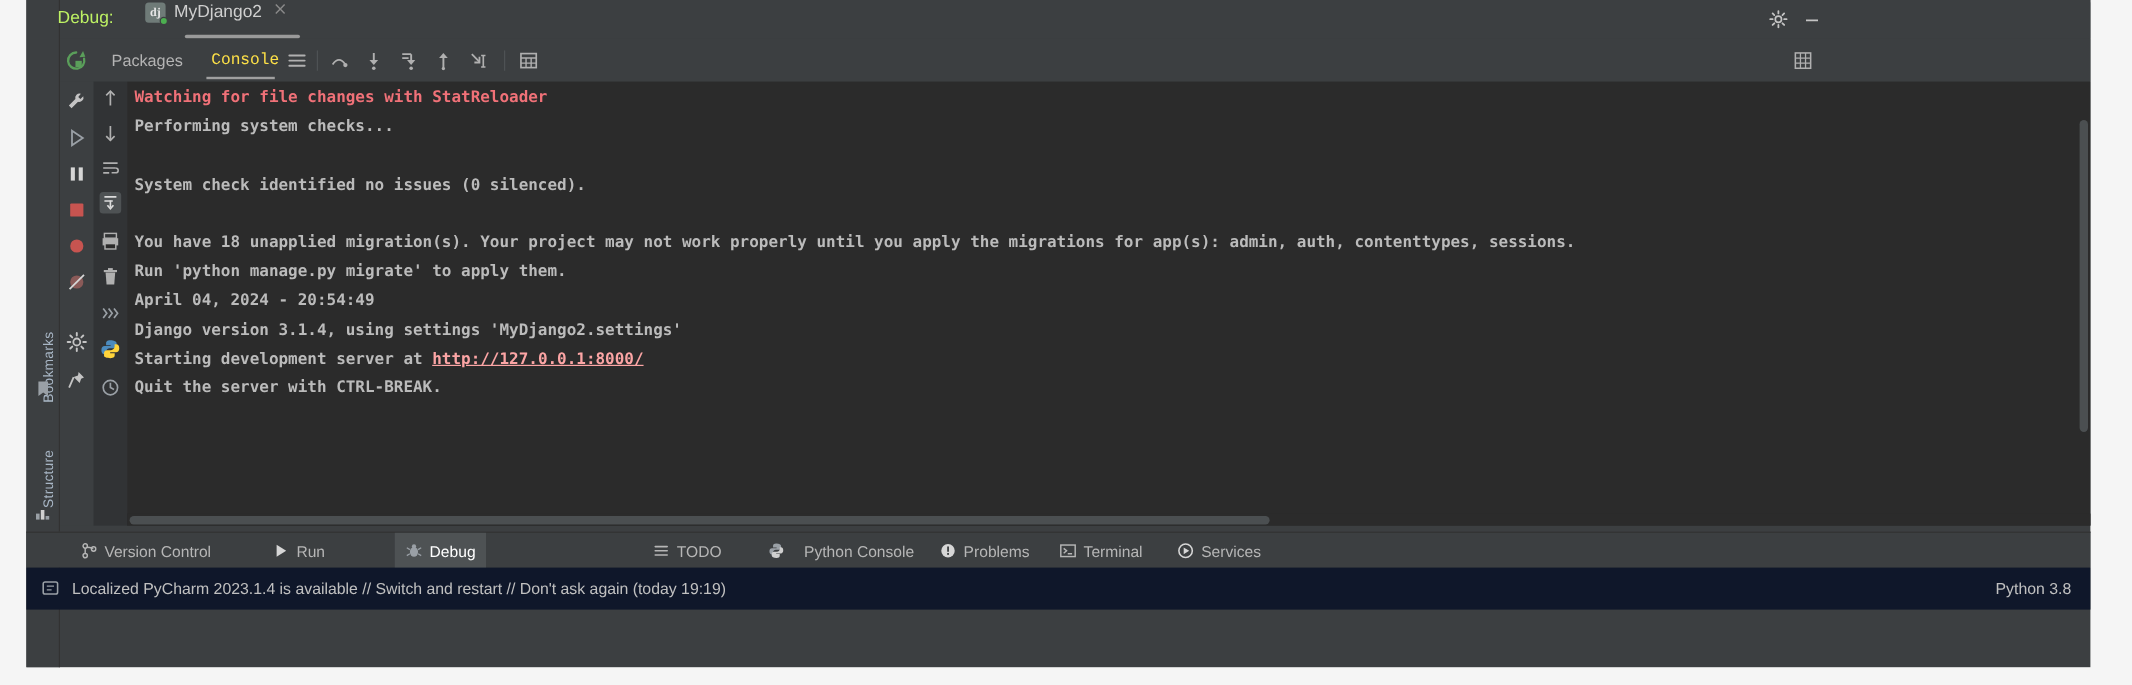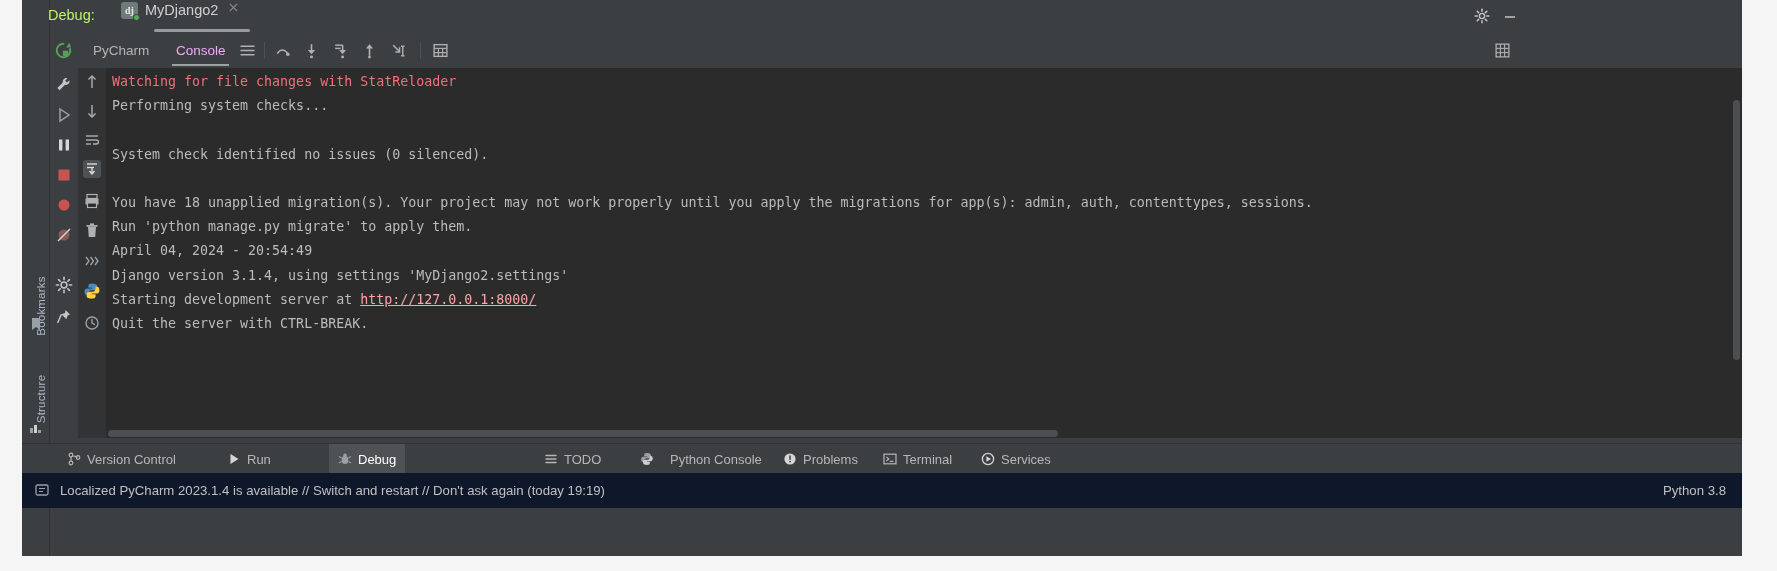--- a/index.html
+++ b/index.html
@@ -71,21 +71,21 @@
   }
 
   
   .run-toolbar {
     position:absolute; left:50px; top:32px; width:1692px; height:36px;
     background:#3c3f41;
   }
   .tb-tab {
     position:absolute; top:11px; font-size:13.5px; color:#b4b4b4; cursor:pointer;
   }
-  .tb-tab.active { color:#f0abfc; }
+  .tb-tab.active { color:#fde047;font-family:Liberation Mono, monospace; }
   .tb-tab-underline {
     position:absolute; top:32px; height:2px; background:#a0a0a0;
   }
   .tb-sep {
     position:absolute; top:10px; width:1px; height:17px; background:#4e5254;
   }
   .tb-ico { position:absolute; top:10px; width:17px; height:17px; cursor:pointer; }
 
   
   .run-gutter {
@@ -106,21 +106,21 @@
   .console {
     position:absolute; left:106px; top:68px; width:1636px; height:370px;
     background:#2b2b2b; overflow:hidden;
   }
   .console-lines {
     position:absolute; left:6px; top:2px; right:0;
     font-family:"DejaVu Sans Mono", monospace;
     font-size:13.3px; line-height:24.2px;
     color:#bbbbbb; white-space:pre;
   }
-  .ln { display:block; height:24.2px; }
+  .ln { display:block; height:24.2px;font-weight:bold; }
   .ln.red { color:#f07178; }
   .lnk { color:#fca5a5; text-decoration:underline; cursor:pointer; }
 
   
   .cons-vscroll {
     position:absolute; right:2px; top:32px; width:7px; height:260px;
     background:#4b4f51; border-radius:4px; cursor:pointer;
   }
   
   .cons-hscroll-track {
@@ -217,21 +217,21 @@
     </svg>
   </div>
 
   <div class="run-toolbar">
     <svg class="tb-ico" style="left:4px;top:9px;width:19px;height:19px;" viewBox="0 0 18 18">
       <path d="M9 2.6a6.4 6.4 0 1 0 6.2 4.8" fill="none" stroke="#5a9e5a" stroke-width="1.8" stroke-linecap="round"></path>
       <path d="M14.4 1.4 L16.2 6.0 L11.6 6.4 Z" fill="#5a9e5a"></path>
       <rect x="8.4" y="9.2" width="5" height="5" fill="#5a9e5a"></rect>
     </svg>
 
-    <div class="tb-tab" style="left:43px;">PyCharm</div>
+    <div class="tb-tab" style="left:43px;">Packages</div>
     <div class="tb-tab active" style="left:126px;">Console</div>
     <div class="tb-tab-underline" style="left:122px;width:57px;"></div>
 
     <svg class="tb-ico" style="left:189px;" viewBox="0 0 16 16">
       <g stroke="#b0b0b0" stroke-width="1.5" stroke-linecap="round">
         <line x1="2" y1="4" x2="14" y2="4"></line>
           <line x1="2" y1="8" x2="14" y2="8"></line>
           <line x1="2" y1="12" x2="14" y2="12"></line>
       </g>
     </svg>

